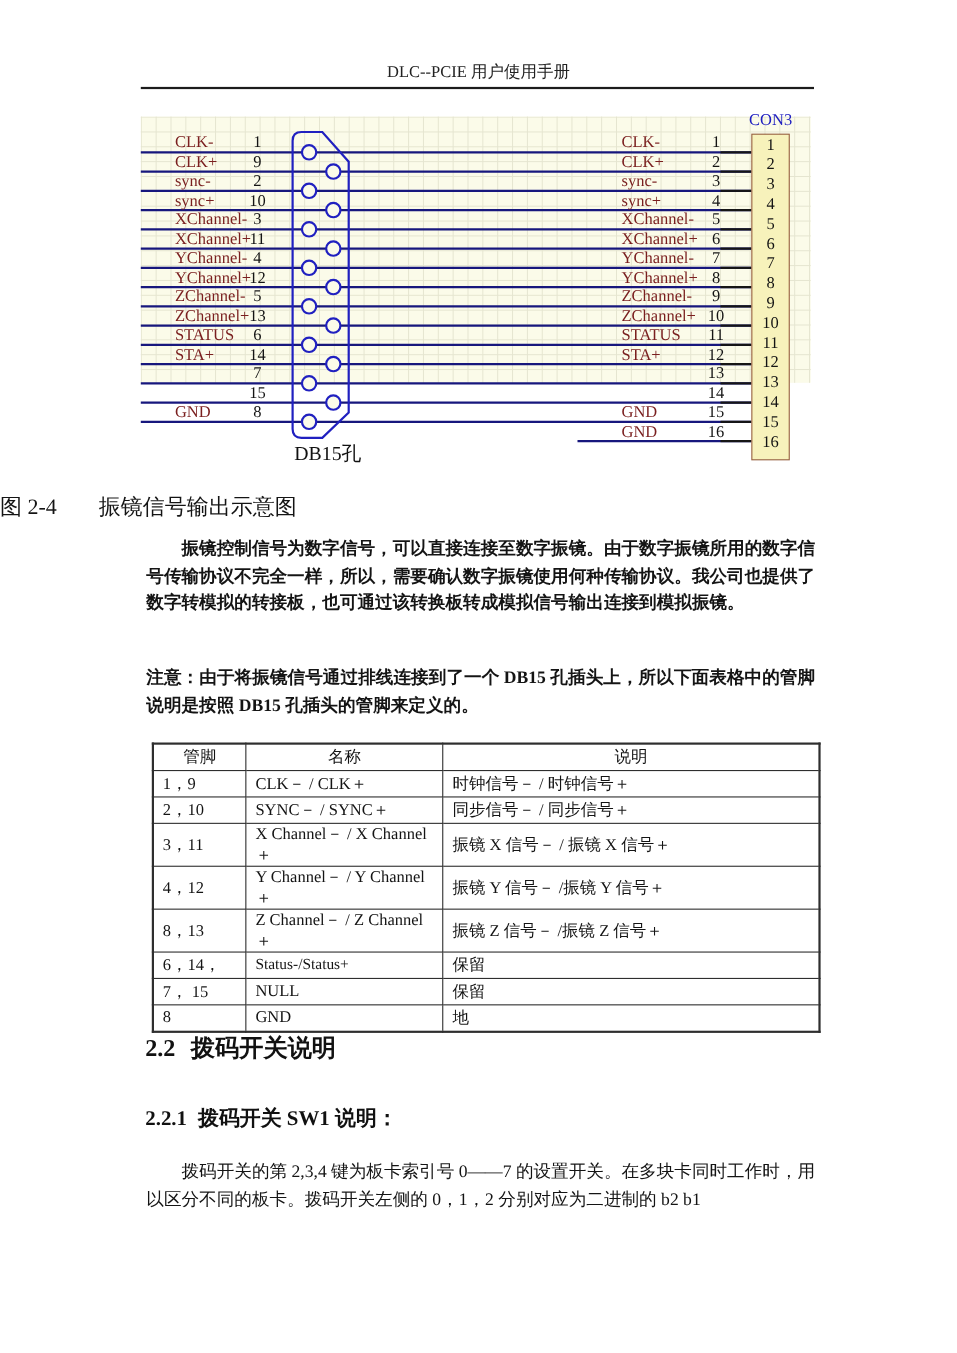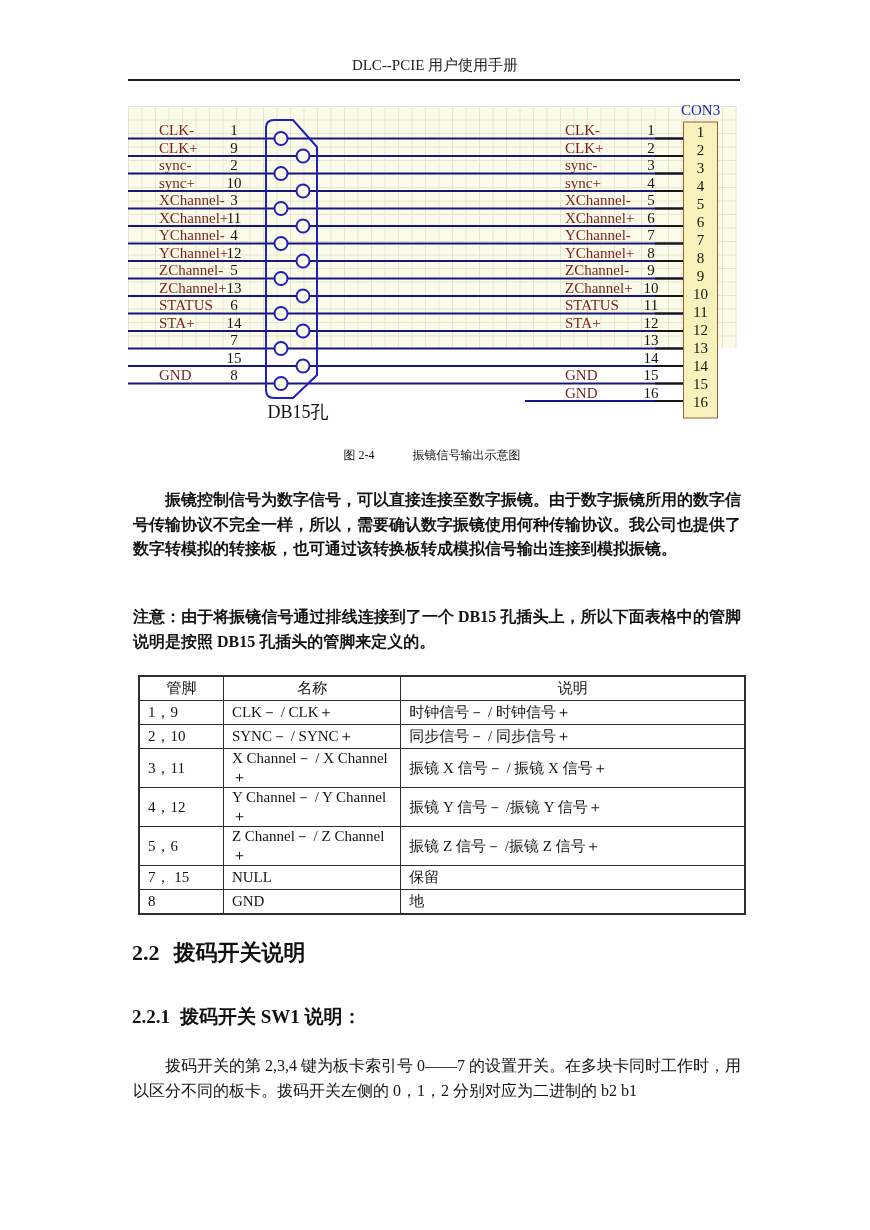--- a/index.html
+++ b/index.html
@@ -21,21 +21,21 @@
       linear-gradient(90deg,#e5e5d0 1px, transparent 1px);
     background-size:13.5px 13.5px;
   }
   .diagram svg{position:absolute;left:0;top:0;overflow:visible;}
   .net-label{position:absolute;height:16px;line-height:16px;font-size:15px;color:#7a1f1f;white-space:nowrap;margin-left:20px;}
   .pin-num{position:absolute;height:16px;line-height:16px;font-size:15px;color:#141414;text-align:center;width:44px;}
   .con3-num{position:absolute;left:552px;width:41px;height:18px;line-height:18px;text-align:center;font-size:15px;color:#141414;}
   .con3-title{position:absolute;left:553px;top:-4px;font-size:15px;color:#2020c0;white-space:nowrap;}
   .db15-label{position:absolute;left:130px;top:294px;width:80px;text-align:center;font-size:18px;color:#111;}
   
-  .fig-caption{top:447px;left:0;width:864px;text-align:center;font-size:12px;color:#141414;}
+  .fig-caption{top:447px;left:0;width:864px;text-align:left;font-size:20px;color:#141414;}
   .fig-caption .gap{display:inline-block;width:38px;}
   
   .para{left:133px;width:608px;font-size:16px;line-height:24.6px;text-align:justify;color:#141414;}
   .para1{top:488px;text-indent:2em;font-weight:bold;}
   .note{top:604px;font-weight:bold;line-height:25px;}
   .para2{top:1053px;text-indent:2em;line-height:25px;}
   
   .pin-table{top:675px;left:138px;}
   table{border-collapse:collapse;width:608px;font-size:15px;color:#141414;}
   th,td{border:1px solid #2e2e2e;padding:0 8px;height:23px;font-weight:normal;}
@@ -221,23 +221,28 @@
           <td class="c0">3，11</td>
           <td class="c1">X Channel－ / X Channel＋</td>
           <td class="c2">振镜 X 信号－ / 振镜 X 信号＋</td>
         </tr>
         <tr>
           <td class="c0">4，12</td>
           <td class="c1">Y Channel－ / Y Channel＋</td>
           <td class="c2">振镜 Y 信号－ /振镜 Y 信号＋</td>
         </tr>
         <tr>
-          <td class="c0">5，6</td>
+          <td class="c0">8，13</td>
           <td class="c1">Z Channel－ / Z Channel＋</td>
           <td class="c2">振镜 Z 信号－ /振镜 Z 信号＋</td>
+        </tr>
+        <tr>
+          <td class="c0">6，14，</td>
+          <td class="c1" style="font-size: 14px;">Status-/Status+</td>
+          <td class="c2">保留</td>
         </tr>
         <tr>
           <td class="c0">7， 15</td>
           <td class="c1">NULL</td>
           <td class="c2">保留</td>
         </tr>
         <tr>
           <td class="c0">8</td>
           <td class="c1">GND</td>
           <td class="c2">地</td>

